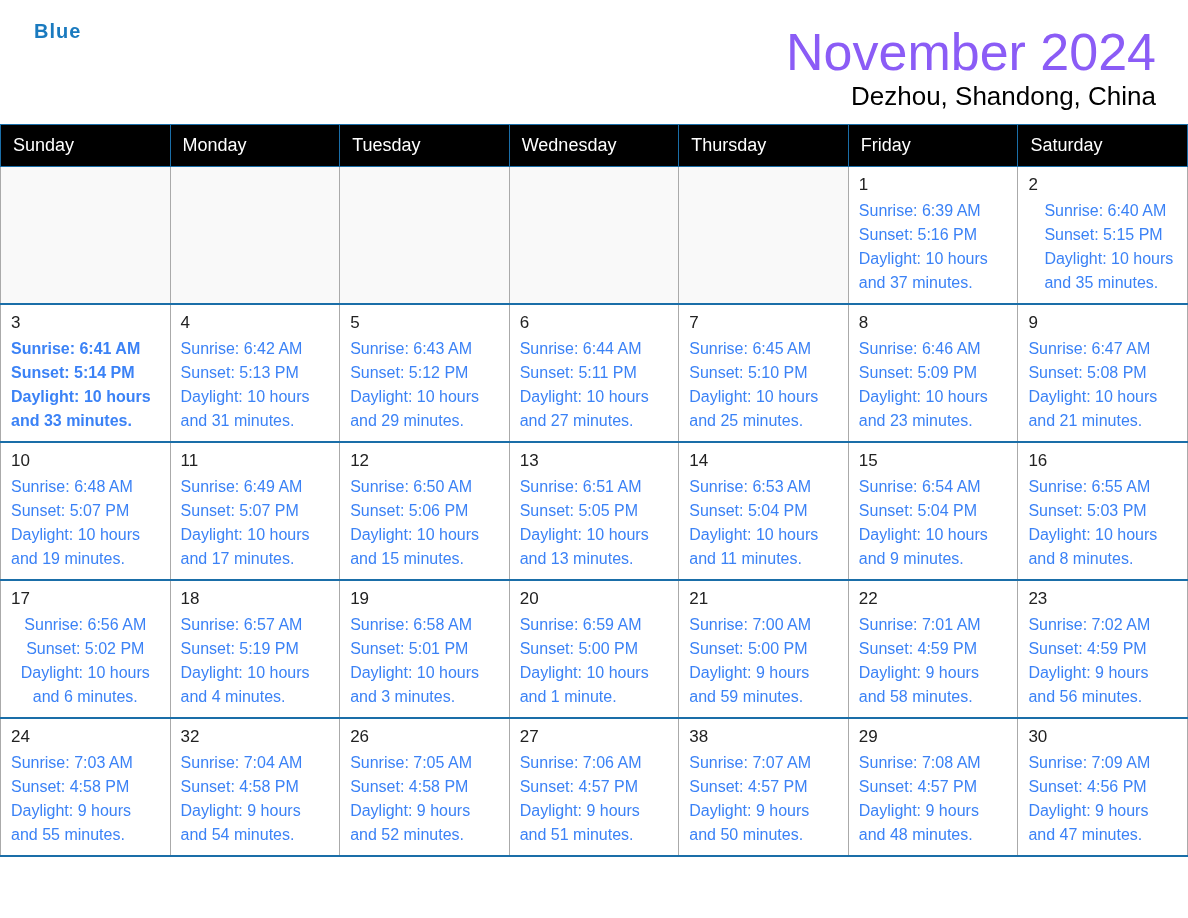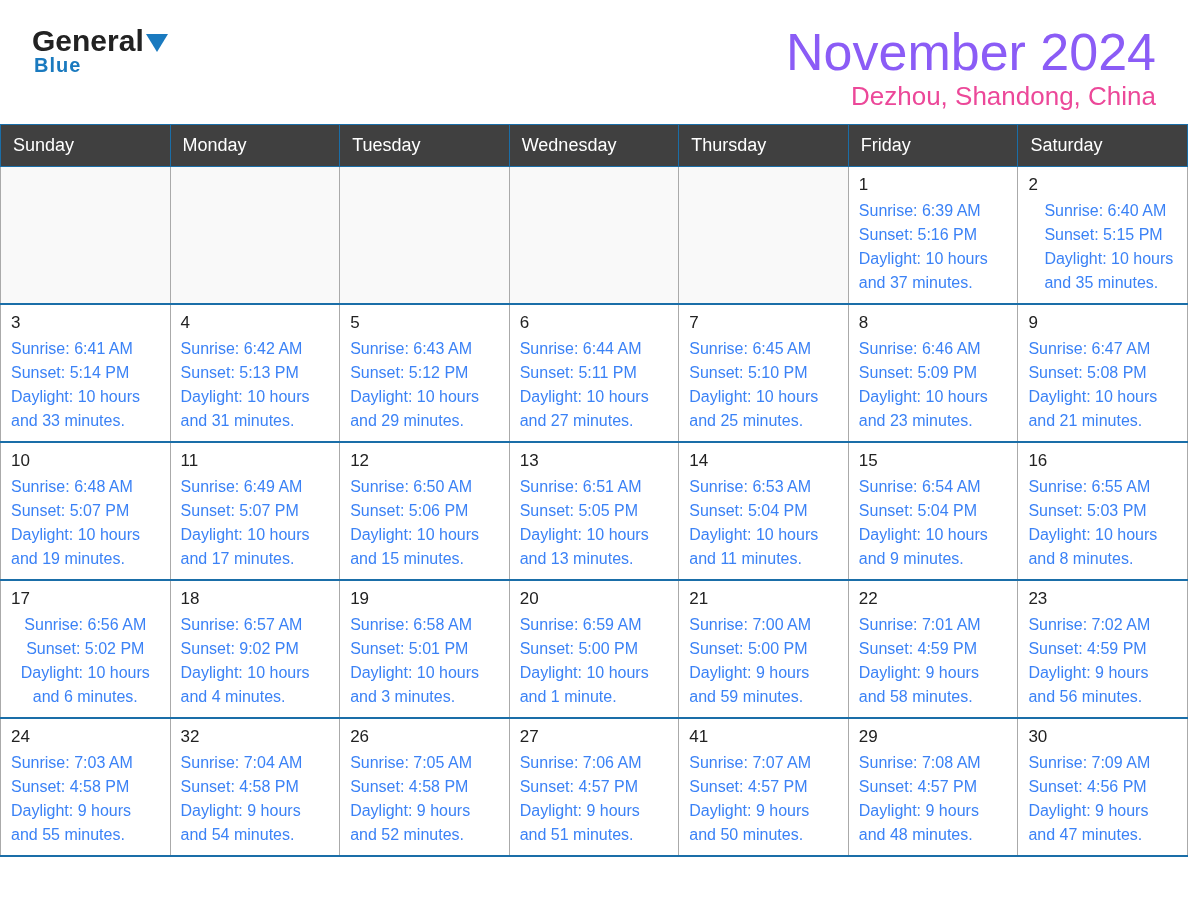--- a/index.html
+++ b/index.html
@@ -37,30 +37,30 @@
       text-align: right;
     }
     .month-title {
       font-size: 52px;
       font-weight: normal;
       color: #8b5cf6;
       line-height: 1.1;
     }
     .location-title {
       font-size: 26px;
-      color: #ec4899;
+      color: #000000;
       font-weight: normal;
     }
     .calendar {
       width: 100%;
       border-collapse: collapse;
       margin: 0;
     }
     .calendar th {
-      background: #404040;
+      background: #000000;
       color: #fff;
       font-size: 18px;
       font-weight: normal;
       padding: 10px 12px;
       border: 1px solid #1a6ea8;
       text-align: left;
     }
     .calendar td {
       border: 1px solid #aaa;
       vertical-align: top;
@@ -88,26 +88,20 @@
     }
     .calendar tbody tr {
       border-bottom: 2px solid #1a6ea8;
     }
   </style>
 </head>
 <body>
 
 <div class="header">
   <div class="logo">
-    <div class="logo-row1">
-      <span style="font-size:30px;font-weight:bold;color:#222;">General</span>
-      <svg width="22" height="18" viewBox="0 0 22 18" style="margin-left:2px;margin-top:4px;">
-        <polygon points="0,0 22,0 11,18" fill="#1a7abf"></polygon>
-      </svg>
-    </div>
     <div class="logo-row2">Blue</div>
   </div>
   <div class="title-block">
     <div class="month-title">November 2024</div>
     <div class="location-title">Dezhou, Shandong, China</div>
   </div>
 </div>
 
 <table class="calendar">
   <thead>
@@ -139,21 +133,21 @@
           <span class="day-num">2</span>
           <div class="day-info" style="white-space: pre-line; margin-left: 16px;">Sunrise: 6:40 AM
 Sunset: 5:15 PM
 Daylight: 10 hours
 and 35 minutes.</div>
         </td>
       </tr>
       <tr>
         <td>
           <span class="day-num">3</span>
-          <div class="day-info" style="white-space: pre-line;">Sunrise: 6:41 AM
+          <div class="day-info" style="white-space: pre-line; font-weight: bold;">Sunrise: 6:41 AM
 Sunset: 5:14 PM
 Daylight: 10 hours
 and 33 minutes.</div>
         </td>
         <td>
           <span class="day-num">4</span>
           <div class="day-info" style="white-space: pre-line;">Sunrise: 6:42 AM
 Sunset: 5:13 PM
 Daylight: 10 hours
 and 31 minutes.</div>
@@ -249,21 +243,21 @@
         <td>
           <span class="day-num">17</span>
           <div class="day-info" style="white-space: pre-line; text-align: center;">Sunrise: 6:56 AM
 Sunset: 5:02 PM
 Daylight: 10 hours
 and 6 minutes.</div>
         </td>
         <td>
           <span class="day-num">18</span>
           <div class="day-info" style="white-space: pre-line;">Sunrise: 6:57 AM
-Sunset: 9:02 PM
+Sunset: 5:19 PM
 Daylight: 10 hours
 and 4 minutes.</div>
         </td>
         <td>
           <span class="day-num">19</span>
           <div class="day-info" style="white-space: pre-line;">Sunrise: 6:58 AM
 Sunset: 5:01 PM
 Daylight: 10 hours
 and 3 minutes.</div>
         </td>
@@ -319,21 +313,21 @@
 and 52 minutes.</div>
         </td>
         <td>
           <span class="day-num">27</span>
           <div class="day-info" style="white-space: pre-line;">Sunrise: 7:06 AM
 Sunset: 4:57 PM
 Daylight: 9 hours
 and 51 minutes.</div>
         </td>
         <td>
-          <span class="day-num">41</span>
+          <span class="day-num">38</span>
           <div class="day-info" style="white-space: pre-line;">Sunrise: 7:07 AM
 Sunset: 4:57 PM
 Daylight: 9 hours
 and 50 minutes.</div>
         </td>
         <td>
           <span class="day-num">29</span>
           <div class="day-info" style="white-space: pre-line;">Sunrise: 7:08 AM
 Sunset: 4:57 PM
 Daylight: 9 hours

